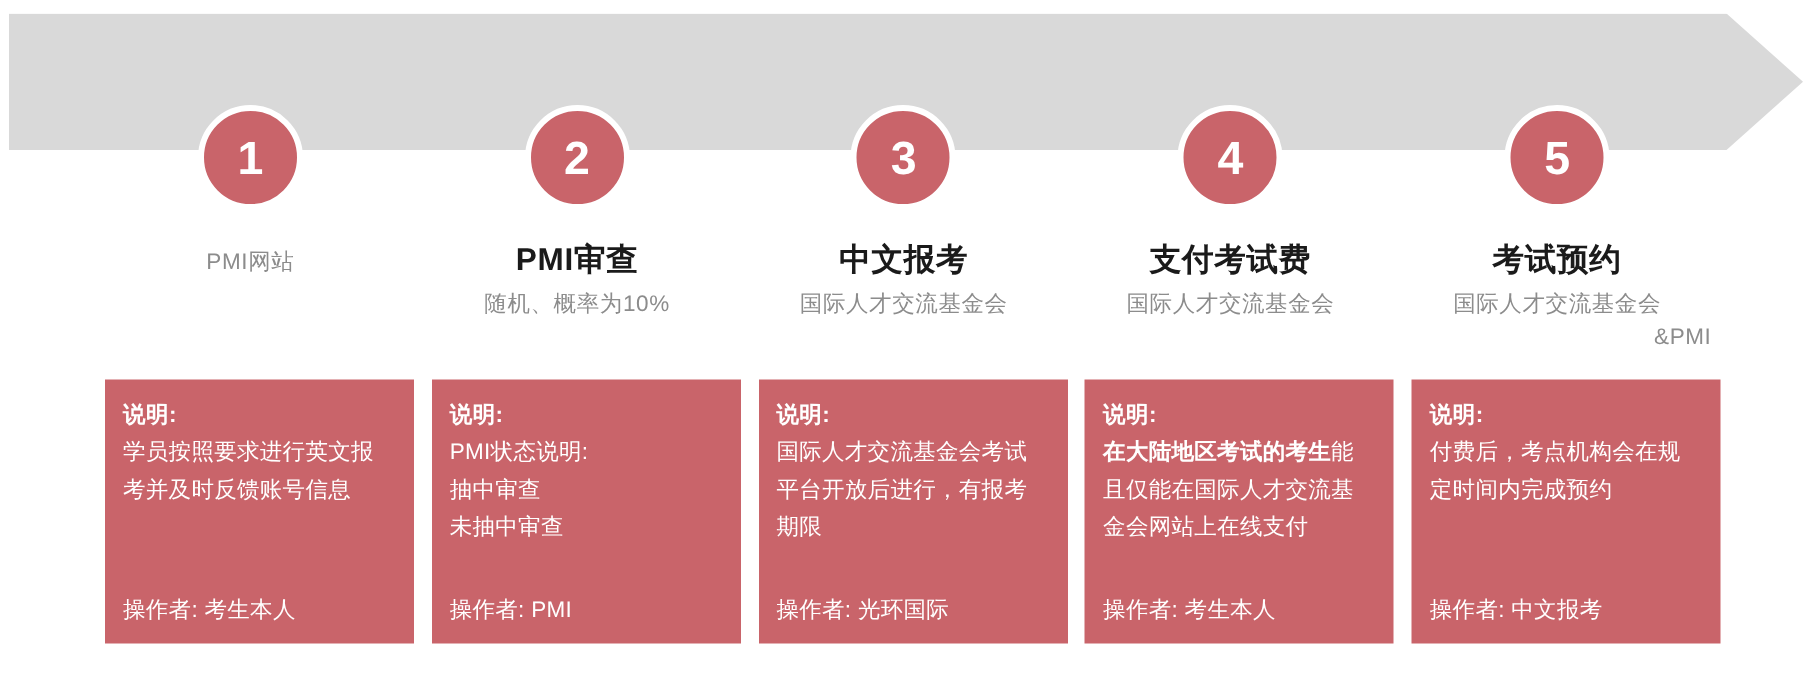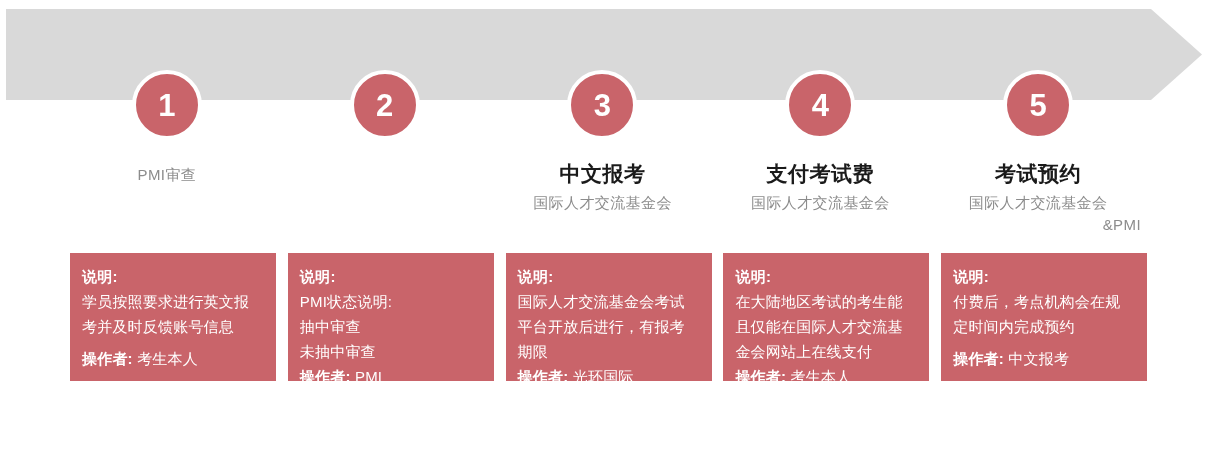--- a/index.html
+++ b/index.html
@@ -98,83 +98,87 @@
     display: block;
     text-align: right;
   }
 
   
   .card {
     position: absolute;
     top: 253px;
     left: 0;
     width: 206px;
-    height: 128px;
+    height: 176px;
     background: #c9646a;
     box-sizing: border-box;
     padding: 11px 12px 10px 12px;
     display: flex;
     flex-direction: column;
     color: #ffffff;
   }
   .card-label {
     font-size: 15px;
     font-weight: bold;
     line-height: 25px;
     letter-spacing: 0.3px;
   }
   .card-body {
     font-size: 15px;
     line-height: 25px;
     letter-spacing: 0.2px;
     flex: 0 0 auto;
   }
   .card-body .b {
-    font-weight: normal;
+    font-weight: bold;
   }
   .card-spacer {
     flex: 1 1 auto;
     min-height: 0;
   }
   .card-operator {
     font-size: 15px;
     line-height: 25px;
     letter-spacing: 0.2px;
   }
   .card-operator .op-key {
-    font-weight: bold;
+    font-weight: normal;
     text-align: center;
   }
   .card-operator.op-bold .op-val {
     font-weight: normal;
   }
 </style>
 </head>
 <body>
 
 <div class="banner"></div>
 
 <div class="steps" id="steps-root">
     <div class="step">
       <div class="badge-wrap">
         <div class="badge">1</div>
       </div>
       <div class="head">
-        <div class="subtitle"><span>PMI审查</span></div>
+        <div class="subtitle"><span>PMI网站</span></div>
       </div>
       <div class="card">
         <div class="card-label">说明:</div>
         <div class="card-body"><span style="white-space: pre-line;">学员按照要求进行英文报考并及时反馈账号信息</span></div>
         <div class="card-spacer"></div>
         <div class="card-operator op-bold"><span class="op-key">操作者:</span> <span class="op-val">考生本人</span></div>
       </div>
     </div>
     <div class="step">
       <div class="badge-wrap">
         <div class="badge">2</div>
+      </div>
+      <div class="head">
+        <div class="title">PMI审查</div>
+        <div class="subtitle"><span>随机、概率为10%</span></div>
       </div>
       <div class="card">
         <div class="card-label">说明:</div>
         <div class="card-body"><span style="white-space: pre-line;">PMI状态说明:
 抽中审查
 未抽中审查</span></div>
         <div class="card-spacer"></div>
         <div class="card-operator"><span class="op-key">操作者:</span> <span class="op-val">PMI</span></div>
       </div>
     </div>

